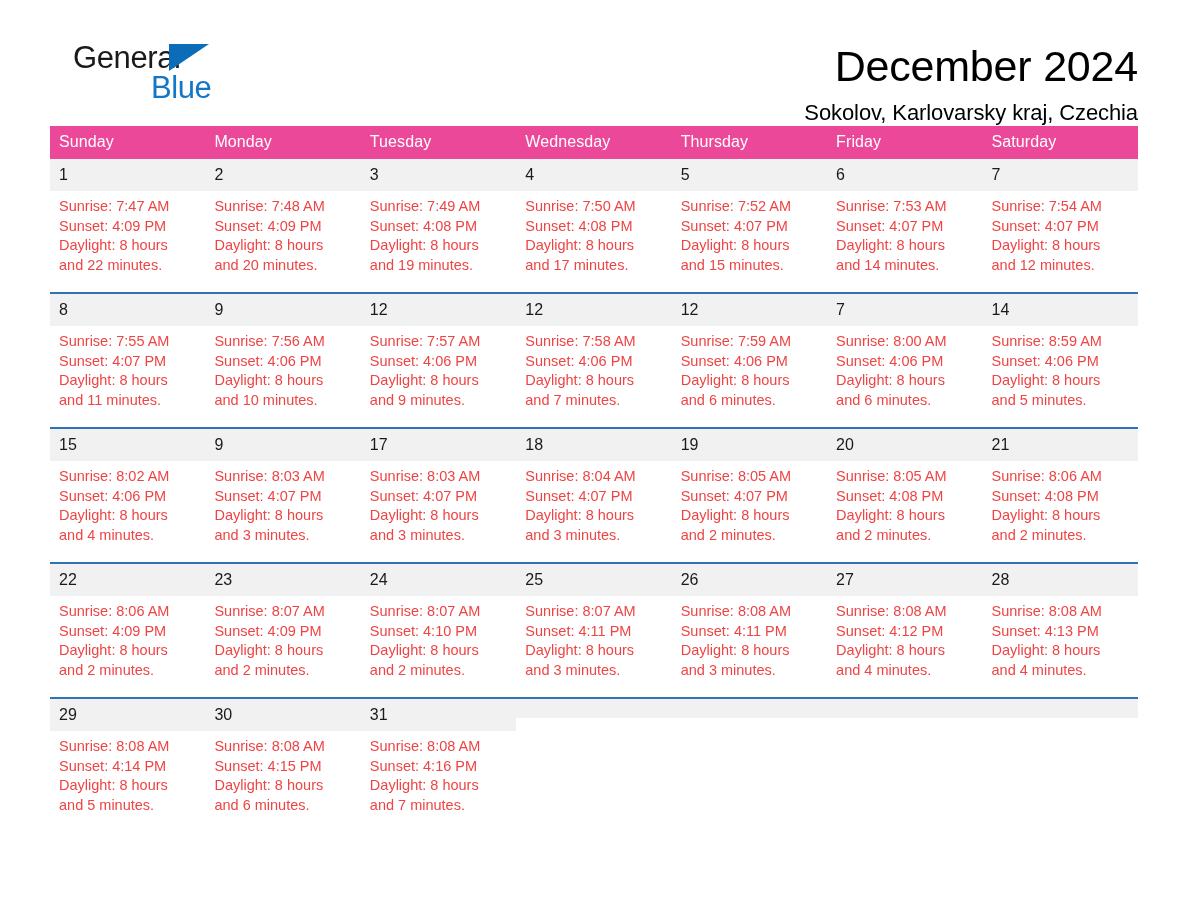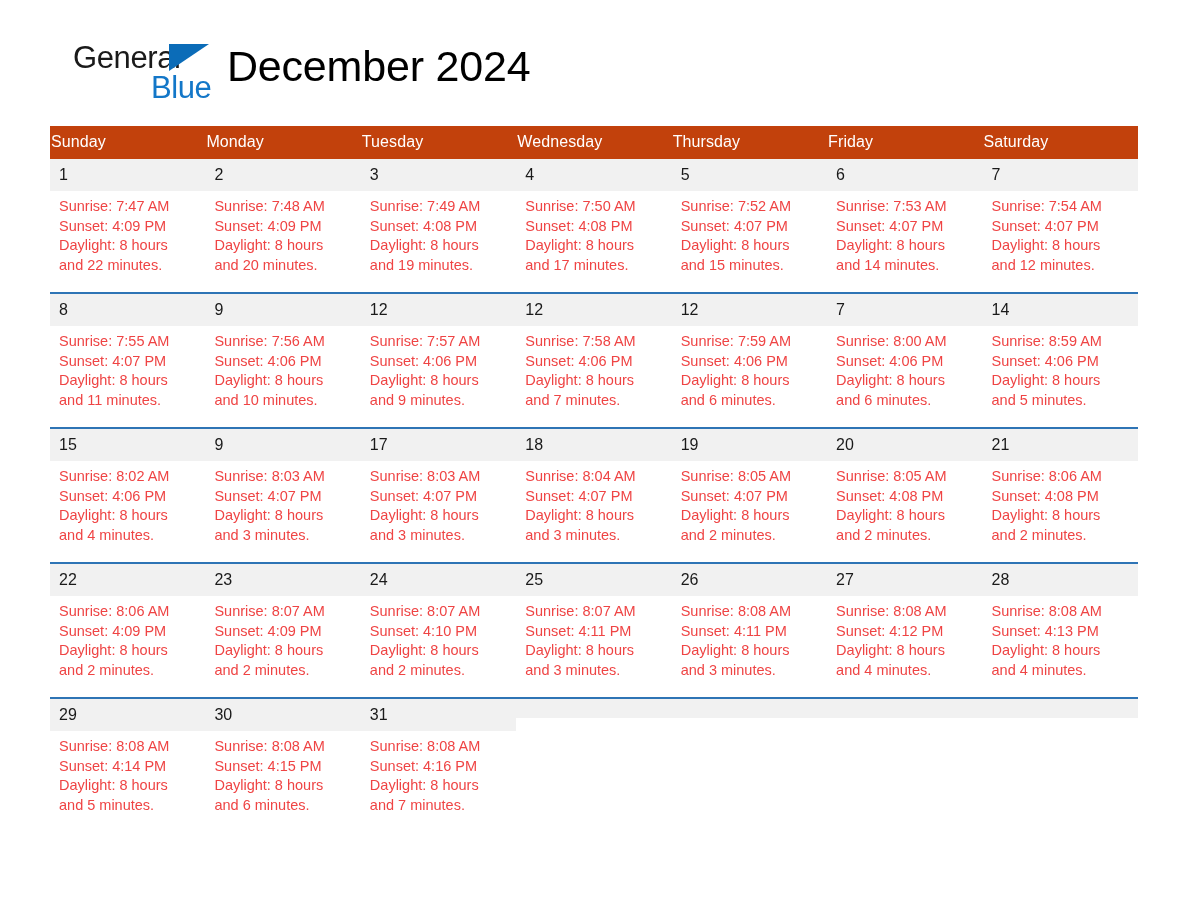--- a/index.html
+++ b/index.html
@@ -67,21 +67,21 @@
     top: 30px;
     font-size: 31px;
     line-height: 31px;
     letter-spacing: -0.4px;
     color: #1377c8;
     font-family: "Liberation Sans", sans-serif;
   }
 
   
   .titles {
-    text-align: left;
+    text-align: right;
     flex: 1 1 auto;
     padding-top: 0px;
   }
   .month-title {
     font-size: 43px;
     line-height: 48px;
     font-weight: normal;
     color: #000000;
     margin: 0;
     letter-spacing: -0.2px;
@@ -98,26 +98,26 @@
   
   .calendar {
     width: 1088px;
     border-collapse: collapse;
     table-layout: fixed;
     margin-top: 16px;
   }
   .calendar col { width: 155.43px; }
 
   .calendar thead th {
-    background: #c2410c;
+    background: #ec4899;
     color: #ffffff;
     font-size: 16px;
     font-weight: normal;
     text-align: left;
-    padding: 7px 0 8px 1px;
+    padding: 7px 0 8px 9px;
     letter-spacing: 0.1px;
   }
 
   .week-row > td {
     vertical-align: top;
     padding: 0;
     border-top: 2px solid #2e74b5;
   }
   .week-row.first-week > td { border-top: none; }
 
@@ -151,20 +151,21 @@
   <div class="masthead">
 
     <div class="logo">
       <span class="logo-general">General</span>
       <span class="logo-triangle"></span>
       <span class="logo-blue">Blue</span>
     </div>
 
     <div class="titles">
       <h1 class="month-title">December 2024</h1>
+      <h2 class="location-title">Sokolov, Karlovarsky kraj, Czechia</h2>
     </div>
 
   </div>
 
   <table class="calendar">
     <colgroup>
       <col>
         <col>
         <col>
         <col>

